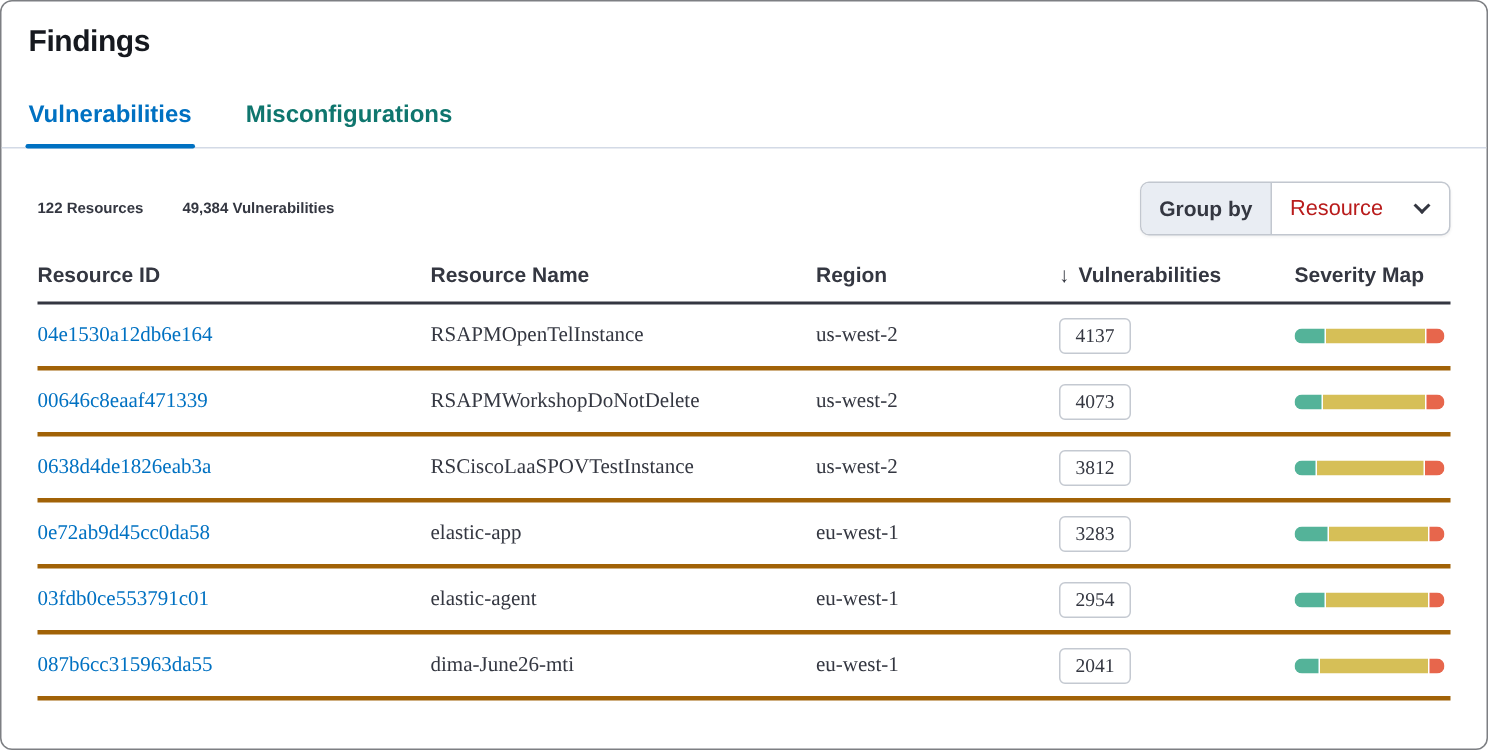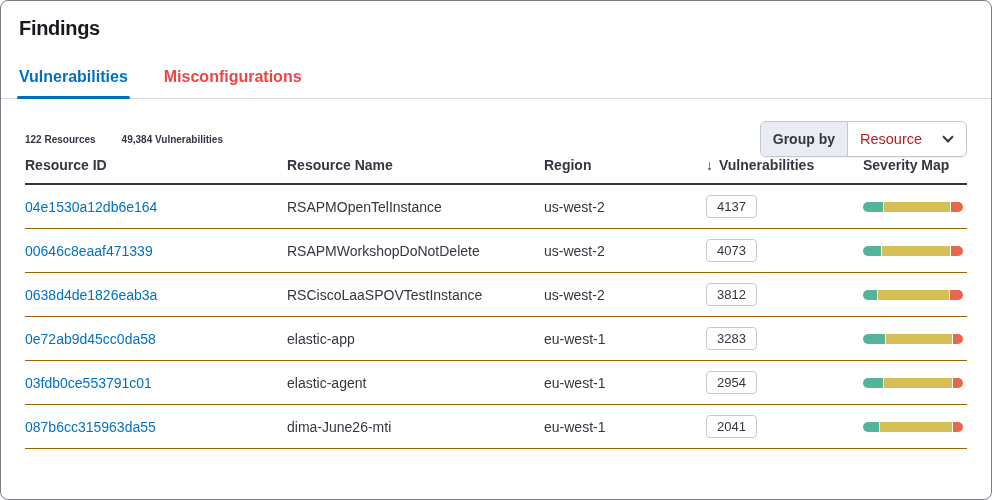--- a/index.html
+++ b/index.html
@@ -11,21 +11,21 @@
   }
   .page-title{
     font-size:20px; font-weight:700; color:#16191f;
     padding:16px 24px 0 18px; letter-spacing:-0.3px;
   }
   .tabs{
     display:flex; gap:36px; padding:0 0 0 18px; margin-top:28px;
     border-bottom:1px solid #d3dae6;
   }
   .tab{
-    font-size:16px; font-weight:700; color:#ef4444;
+    font-size:16px; font-weight:700; color:#0f766e;
     padding-bottom:12px; cursor:pointer; position:relative;
   }
   .tab.active{ color:#0071c2; }
   .tab.active::after{
     content:""; position:absolute; left:-2px; right:-2px; bottom:-1px;
     height:3px; background:#0071c2; border-radius:2px;
   }
   .toolbar{
     display:flex; justify-content:space-between; align-items:center;
     padding:0 24px; margin-top:22px;
@@ -45,37 +45,37 @@
   }
   .gb-value{
     display:flex; align-items:center; padding:0 14px 0 12px;
     font-size:14.5px; color:#b91c1c; min-width:118px; justify-content:space-between;
   }
   .chev{
     width:8px; height:8px; display:inline-block; margin-left:14px; margin-top:-4px;
     border-right:2px solid #343741; border-bottom:2px solid #343741;
     transform:rotate(45deg);
   }
-  .table{ }
+  .table{ margin-top:18px; }
   .thead, .trow{
     display:grid;
     grid-template-columns:262px 257px 162px 157px 1fr;
     align-items:center;
     margin:0 24px;
   }
   .thead{
     border-bottom:2px solid #343741; padding-bottom:10px;
   }
   .th{
     font-size:14px; font-weight:700; color:#343741; cursor:pointer;
     display:flex; align-items:center; gap:6px;
   }
   .sort-arrow{ font-size:14px; font-weight:400; color:#343741; }
   .trow{
-    height:44px; border-bottom:1px solid #a16207;
+    height:44px; border-bottom:3px solid #a16207;font-family:Liberation Serif, serif;
   }
   .cell{ font-size:14px; color:#343741; }
   .rid{ color:#0071c2; text-decoration:none; cursor:pointer; }
   .badge{
     display:inline-block; border:1px solid #c4c9d1; border-radius:4px;
     padding:3px 10px; font-size:13px; color:#343741; background:#fff;
     min-width:44px; text-align:center;
   }
   .sevbar{
     display:flex; width:100px; height:10px; border-radius:5px; overflow:hidden;

